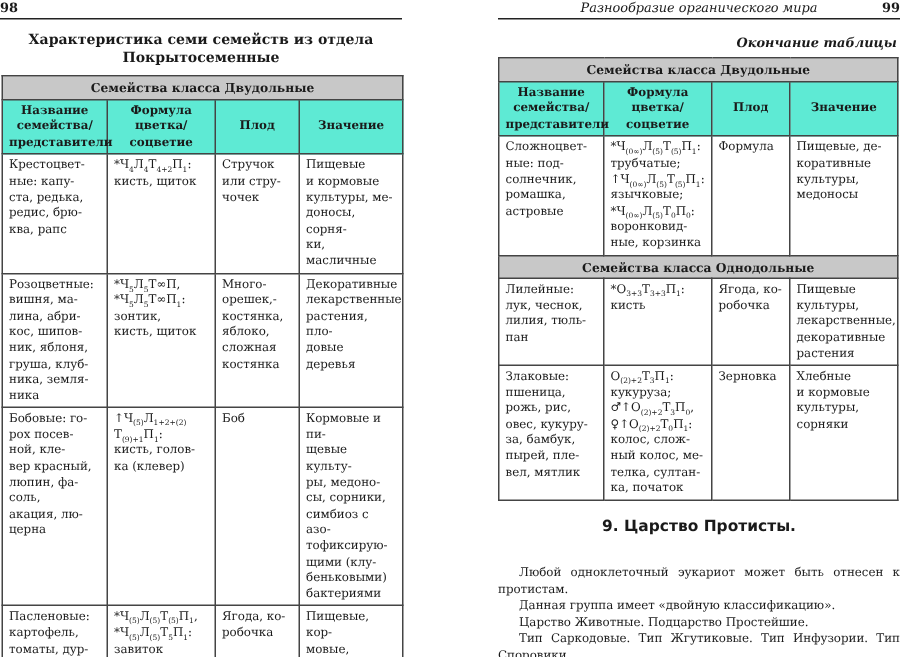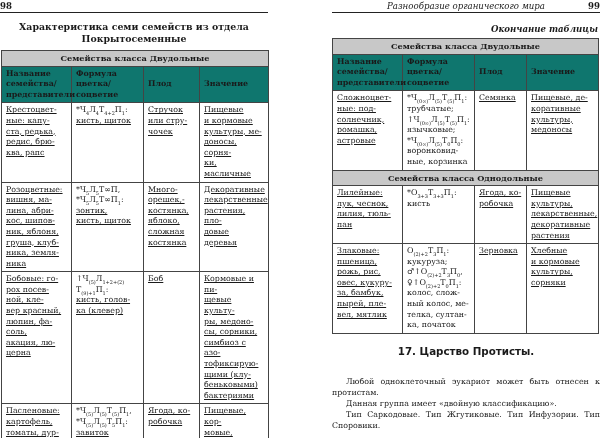--- a/index.html
+++ b/index.html
@@ -18,28 +18,28 @@
   .page-left .page-num { left: 0; }
   .page-right .page-num { right: 0; }
   .rh-title { position: absolute; top: 0; left: 0; right: 0; text-align: center; }
 
   .table-title { position: absolute; top: 21px; left: 0; width: 268px; text-align: center; font-weight: bold; font-size: 9.4px; line-height: 12px; }
 
   .continued { position: absolute; top: 24px; right: 2px; font-style: italic; font-size: 8.6px; font-weight: bold; }
 
   table.bio { position: absolute; border-collapse: collapse; font-size: 7.9px; line-height: 10.6px; table-layout: fixed; }
   table.bio td, table.bio th { border: 1px solid #444; vertical-align: top; padding: 2px 4px; }
-  table.bio th { font-weight: bold; text-align: left; vertical-align: middle; background: #0f766e; margin-left: 48px; }
+  table.bio th { font-weight: bold; text-align: center; vertical-align: middle; background: #5eead4; margin-left: 48px; }
   table.bio tr.class-row td { background: #c8c8c8; text-align: center; font-weight: bold; font-size: 8.2px; padding: 2px 20px; }
   .page-left table.bio { left: 1px; top: 50px; width: 267px; }
   .page-right table.bio { left: 32px; top: 38px; width: 266px; }
 
   .formula sub { font-size: 5px; line-height: 0; }
   .formula { white-space: pre-line; }
-  .cell-text { white-space: pre-line; text-decoration: underline; }
+  .cell-text { white-space: pre-line; }
 
   .section-title { position: absolute; left: 32px; width: 268px; top: 345px; text-align: center; font-family: "DejaVu Sans", "Liberation Sans", sans-serif; font-weight: bold; font-size: 10.3px; line-height: 13px; }
 
   .body-text { position: absolute; left: 32px; width: 268px; top: 376px; font-size: 7.9px; line-height: 11px; text-align: justify; }
   .body-text p { text-indent: 14px; }
 </style>
 </head>
 <body>
 
 <div class="page page-left">
@@ -192,21 +192,21 @@
     </tr>
     <tr>
       <td class="cell-text">Сложноцвет-
 ные: под-
 солнечник,
 ромашка,
 астровые</td>
       <td>
             <div class="formula">*Ч<sub>(0∞)</sub>Л<sub>(5)</sub>Т<sub>(5)</sub>П<sub>1</sub>:<br>трубчатые;<br>↑Ч<sub>(0∞)</sub>Л<sub>(5)</sub>Т<sub>(5)</sub>П<sub>1</sub>:<br>язычковые;<br>*Ч<sub>(0∞)</sub>Л<sub>(5)</sub>Т<sub>0</sub>П<sub>0</sub>:<br>воронковид-<br>ные, корзинка</div>
           </td>
-      <td class="cell-text">Семянка</td>
+      <td class="cell-text">Формула</td>
       <td class="cell-text">Пищевые, де-
 коративные
 культуры,
 медоносы</td>
     </tr>
     <tr class="class-row">
       <td colspan="4">Семейства класса Однодольные</td>
     </tr>
     <tr>
       <td class="cell-text">Лилейные:
@@ -238,21 +238,22 @@
       <td class="cell-text">Зерновка</td>
       <td class="cell-text">Хлебные
 и кормовые
 культуры,
 сорняки</td>
     </tr>
   </tbody>
     </table>
 
   <div class="section-title" style="left:32px;">
-    <div>17. Царство Протисты.</div>
+    <div>9. Царство Протисты.</div>
   </div>
 
   <div class="body-text">
     <p>Любой одноклеточный эукариот может быть отнесен к протистам.</p>
     <p>Данная группа имеет «двойную классификацию».</p>
+    <p>Царство Животные. Подцарство Простейшие.</p>
     <p>Тип Саркодовые. Тип Жгутиковые. Тип Инфузории. Тип Споровики.</p>
   </div>
 </div>
 
 </body></html>

